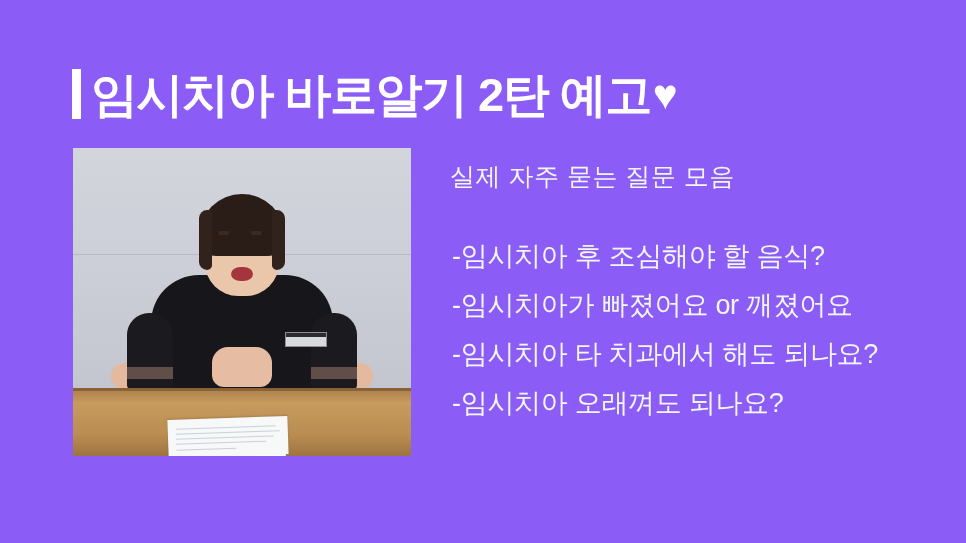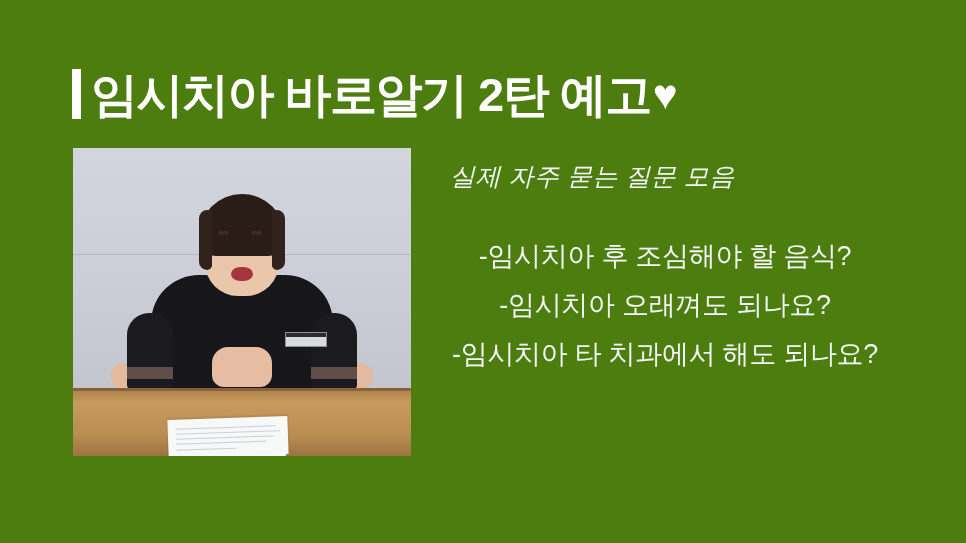--- a/index.html
+++ b/index.html
@@ -5,23 +5,22 @@
   html, body {
     margin: 0;
     padding: 0;
     background: #1f1f1f;
   }
   #slide {
     position: relative;
     width: 966px;
     height: 543px;
     overflow: hidden;
-    background: #4d7c0f;
+    background: #8b5cf6;
     font-family: "Liberation Sans", "DejaVu Sans", sans-serif;
-    text-align: center;
   }
 
   
   .title-row {
     position: absolute;
     left: 72px;
     top: 58px;
     display: flex;
     align-items: center;
     height: 72px;
@@ -263,21 +262,20 @@
   
   .subheading {
     position: absolute;
     left: 450px;
     top: 160px;
     color: #F2F6F6;
     font-size: 25px;
     font-weight: 400;
     letter-spacing: 0.5px;
     white-space: nowrap;
-    font-style: italic;
   }
   .qa-list {
     position: absolute;
     left: 448px;
     top: 228px;
     margin: 4px;
     padding: 0;
     list-style: none;
   }
   .qa-item {
@@ -341,17 +339,18 @@
         <div class="paper-line" style="top:24px;width:90px;"></div>
         <div class="paper-line" style="top:30px;width:60px;"></div>
       </div>
     </div>
   </div>
 
   <div class="subheading">실제 자주 묻는 질문 모음</div>
 
   <ul class="qa-list">
     <li class="qa-item">-임시치아 후 조심해야 할 음식?</li>
+    <li class="qa-item">-임시치아가 빠졌어요 or 깨졌어요</li>
+    <li class="qa-item">-임시치아 타 치과에서 해도 되나요?</li>
     <li class="qa-item">-임시치아 오래껴도 되나요?</li>
-    <li class="qa-item">-임시치아 타 치과에서 해도 되나요?</li>
   </ul>
 
 </div>
 
 </body></html>

